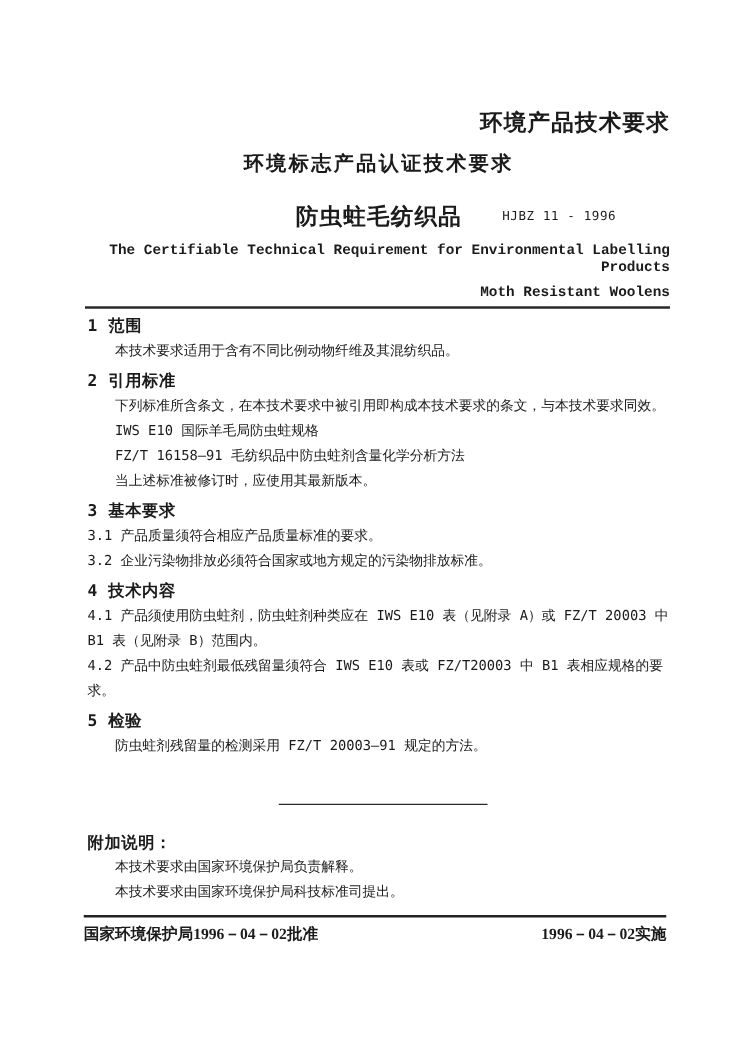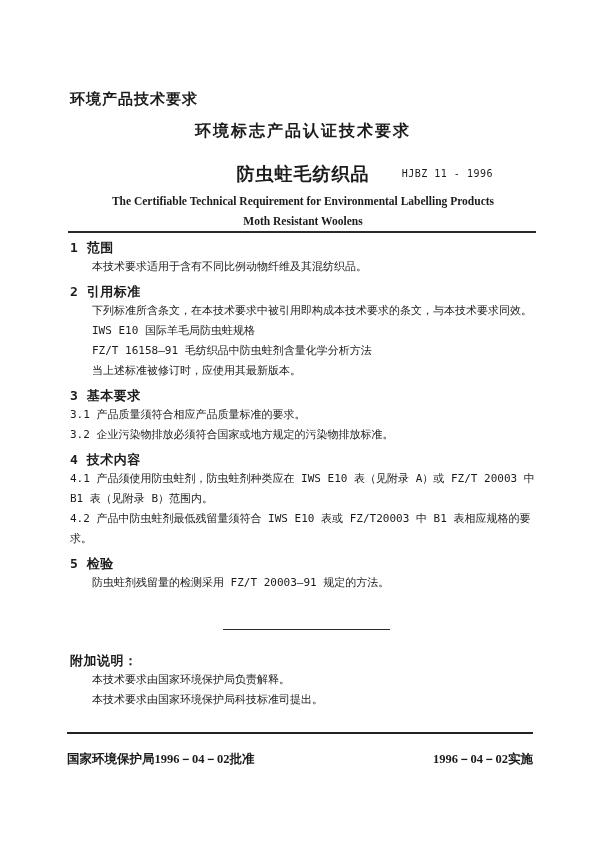--- a/index.html
+++ b/index.html
@@ -10,22 +10,22 @@
     background: #ffffff;
     color: #1b1b1b;
     font-family: "DejaVu Sans Mono", "Liberation Sans", sans-serif;
     overflow: hidden;
   }
   .content {
     padding: 90px 64px 0 70px; 
   }
   
   .t-cn1 {
-    text-align: left;
-    font-size: 15px;
+    text-align: right;
+    font-size: 18px;
     font-weight: bold;
     letter-spacing: 1px;
     line-height: 18px;
   }
   .t-cn2 {
     text-align: center;
     font-size: 16px;
     font-weight: bold;
     letter-spacing: 2px;
     line-height: 20px;
@@ -45,22 +45,22 @@
   }
   .t-code {
     position: absolute;
     right: 43px;
     top: 5px;
     font-size: 10px;
     font-family: "DejaVu Sans Mono", monospace;
     letter-spacing: 0.5px;
   }
   .t-en {
-    text-align: center;
-    font-family: Liberation Serif, serif;
+    text-align: right;
+    font-family: Liberation Mono, monospace;
     font-weight: bold;
     font-size: 11.5px;
     line-height: 14px;
     margin-top: 9px;
   }
   .t-en2 { margin-top: 6px; }
   .rule-top {
     margin-top: 3px;
     margin-left: -2px;
     border-top: 2px solid #2a2a2a;
@@ -105,21 +105,21 @@
   .footer {
     position: absolute;
     top: 732px;
     left: 67px;
     width: 466px;
     border-top: 2px solid #222222;
   }
   .footer-inner {
     display: flex;
     justify-content: space-between;
-    padding-top: 18px;
+    padding-top: 6px;
     font-family: "Liberation Serif", serif;
     font-weight: bold;
     font-size: 12.5px;
     line-height: 15px;
   }
 </style>
 </head>
 <body>
 
 <div class="page">

